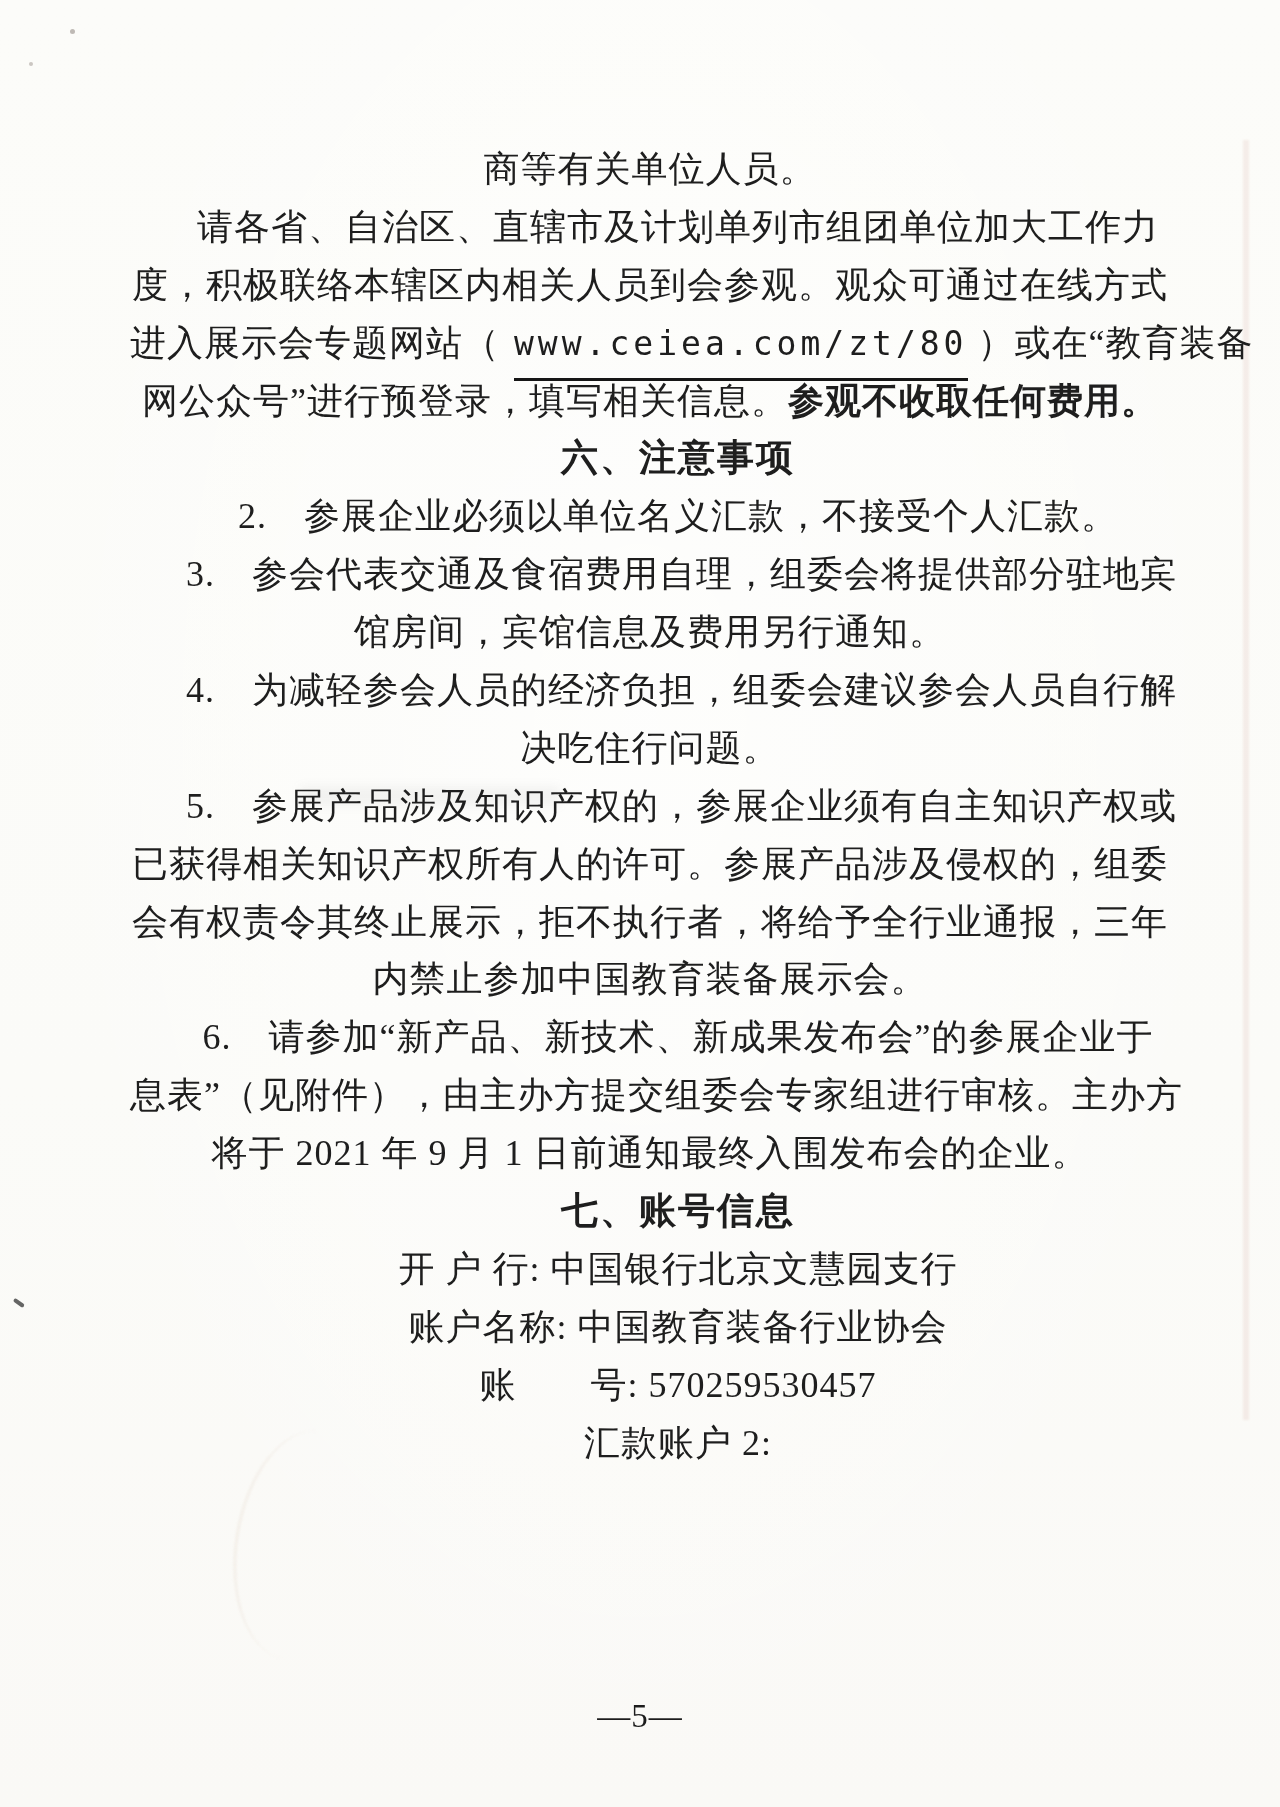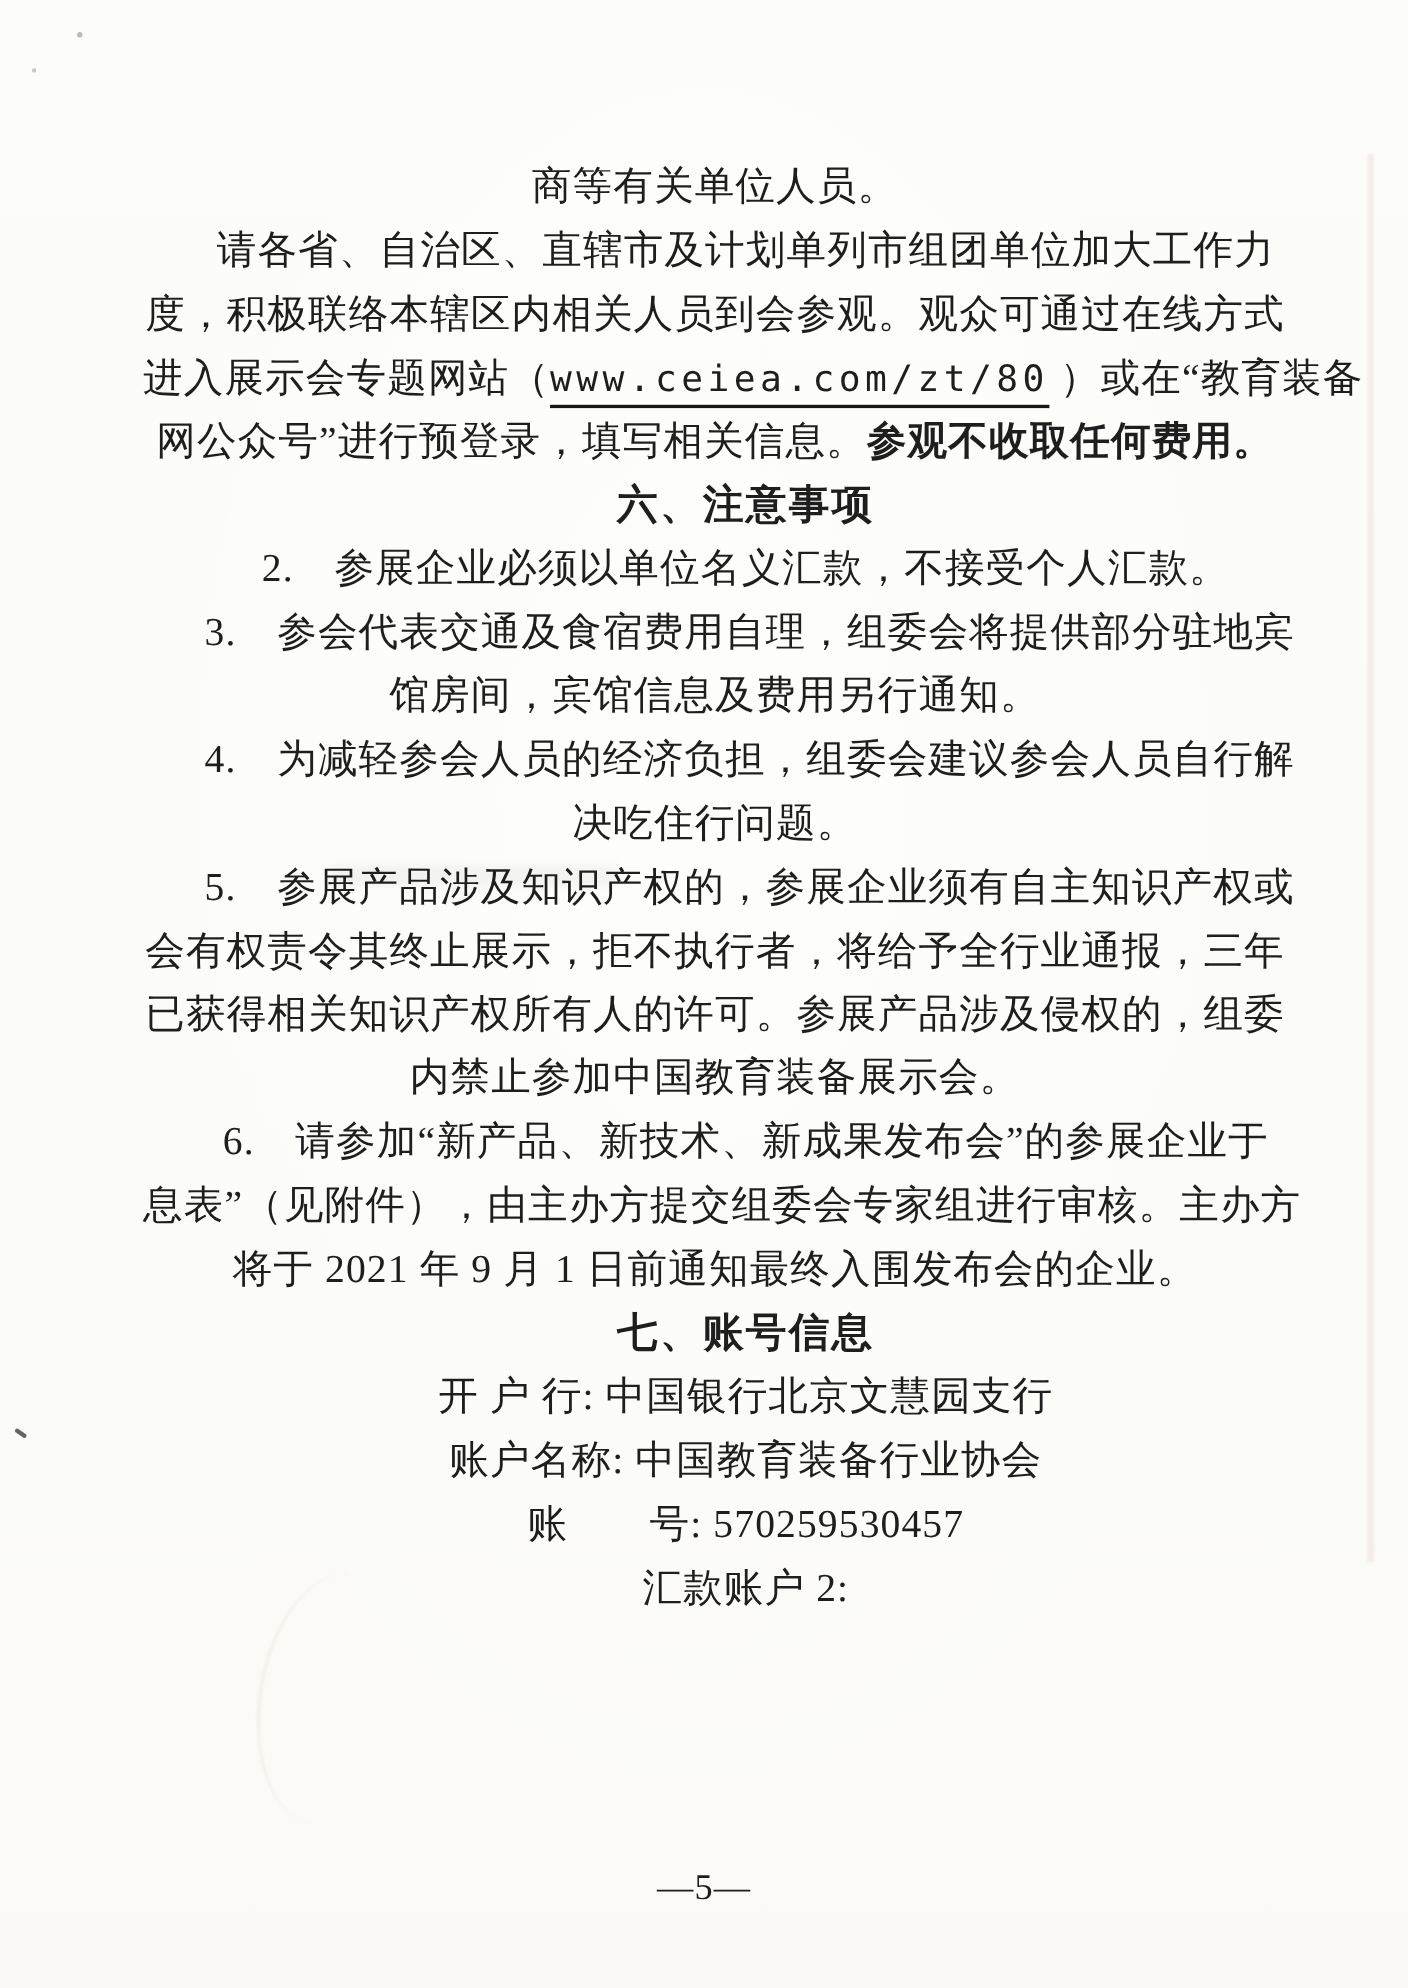--- a/index.html
+++ b/index.html
@@ -27,34 +27,35 @@
   }
   .line {
     height: 57.9px;
     line-height: 57.9px;
     font-size: 36px;
     letter-spacing: 1px;
     white-space: pre;
   }
   .line.indent { padding-left: 56px; }
   .line.heading .seg {
-    font-family: Liberation Sans, sans-serif;
+    font-family: Liberation Mono, monospace;
     font-weight: 700;
     font-size: 37px;
     letter-spacing: 2px;
   }
   .seg.bold { font-weight: 700; }
   .seg.latin {
     font-family: "DejaVu Sans Mono", monospace;
     font-size: 33px;
     letter-spacing: 4px;
   }
   .seg.underline {
     border-bottom: 3px solid #161616;
-    padding-bottom: 5px;
+    padding-bottom: 15px;
+    margin-left: 14px;
   }
   .page-number {
     position: absolute;
     top: 1698px;
     left: 0;
     width: 100%;
     text-align: center;
     font-size: 33px;
     letter-spacing: 1px;
     color: #1c1c1c;
@@ -113,22 +114,22 @@
       <div class="line"><span class="seg">度，积极联络本辖区内相关人员到会参观。观众可通过在线方式</span></div>
       <div class="line"><span class="seg">进入展示会专题网站（</span><span class="seg underline latin">www.ceiea.com/zt/80</span><span class="seg"> ）或在“教育装备</span></div>
       <div class="line"><span class="seg">网公众号”进行预登录，填写相关信息。</span><span class="seg bold">参观不收取任何费用。</span></div>
       <div class="line indent heading"><span class="seg bold">六、注意事项</span></div>
       <div class="line indent"><span class="seg">2.　参展企业必须以单位名义汇款，不接受个人汇款。</span></div>
       <div class="line indent"><span class="seg">3.　参会代表交通及食宿费用自理，组委会将提供部分驻地宾</span></div>
       <div class="line"><span class="seg">馆房间，宾馆信息及费用另行通知。</span></div>
       <div class="line indent"><span class="seg">4.　为减轻参会人员的经济负担，组委会建议参会人员自行解</span></div>
       <div class="line"><span class="seg">决吃住行问题。</span></div>
       <div class="line indent"><span class="seg">5.　参展产品涉及知识产权的，参展企业须有自主知识产权或</span></div>
+      <div class="line"><span class="seg">已获得相关知识产权所有人的许可。参展产品涉及侵权的，组委</span></div>
       <div class="line"><span class="seg">会有权责令其终止展示，拒不执行者，将给予全行业通报，三年</span></div>
-      <div class="line"><span class="seg">已获得相关知识产权所有人的许可。参展产品涉及侵权的，组委</span></div>
       <div class="line"><span class="seg">内禁止参加中国教育装备展示会。</span></div>
       <div class="line indent"><span class="seg">6.　请参加“新产品、新技术、新成果发布会”的参展企业于</span></div>
       <div class="line"><span class="seg">息表”（见附件），由主办方提交组委会专家组进行审核。主办方</span></div>
       <div class="line"><span class="seg">将于 2021 年 9 月 1 日前通知最终入围发布会的企业。</span></div>
       <div class="line indent heading"><span class="seg bold">七、账号信息</span></div>
       <div class="line indent"><span class="seg">开 户 行: 中国银行北京文慧园支行</span></div>
       <div class="line indent"><span class="seg">账户名称: 中国教育装备行业协会</span></div>
       <div class="line indent"><span class="seg">账　　号: 570259530457</span></div>
       <div class="line indent"><span class="seg">汇款账户 2:</span></div>
     </div>

